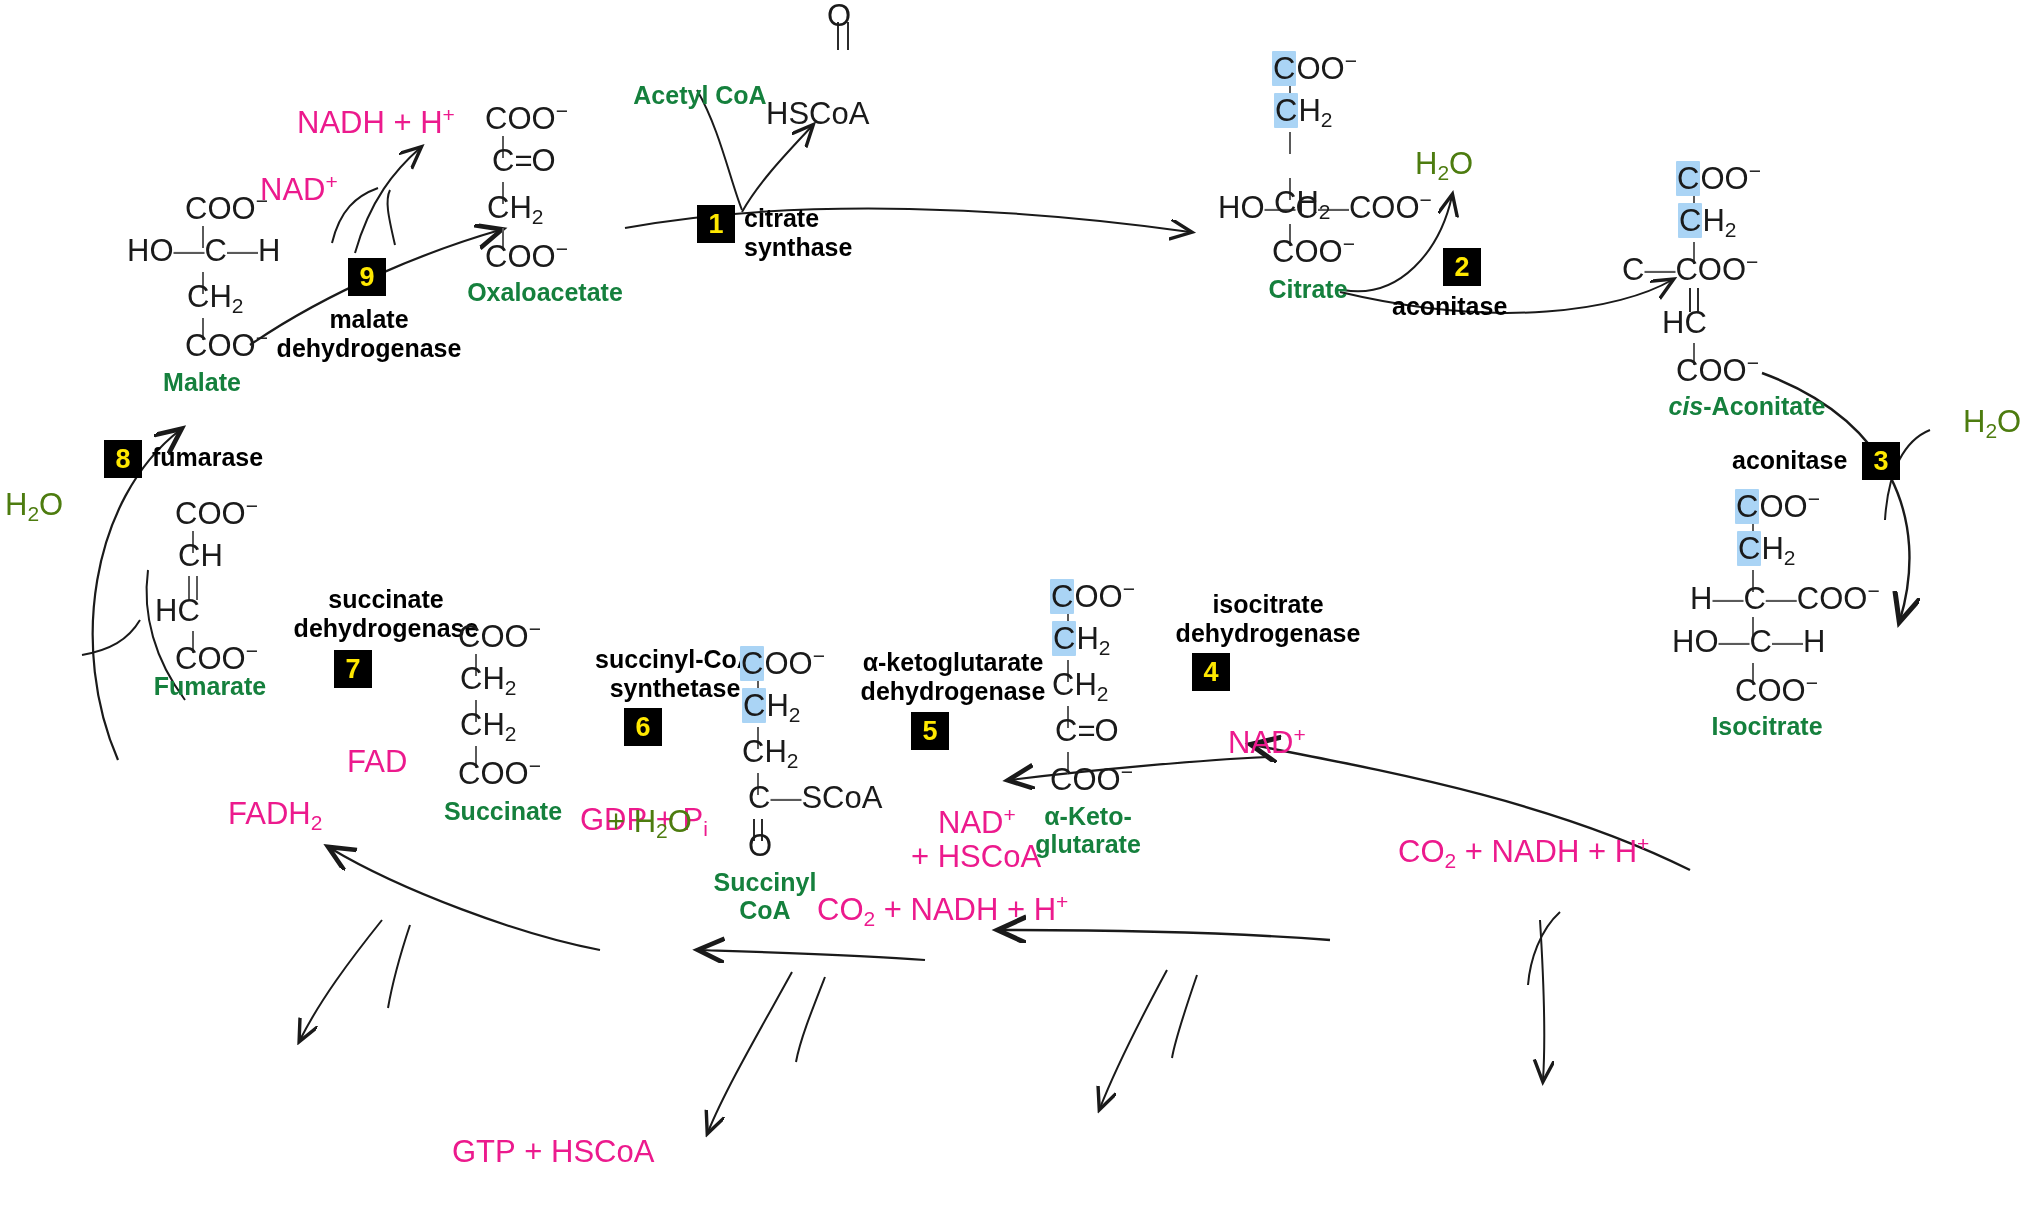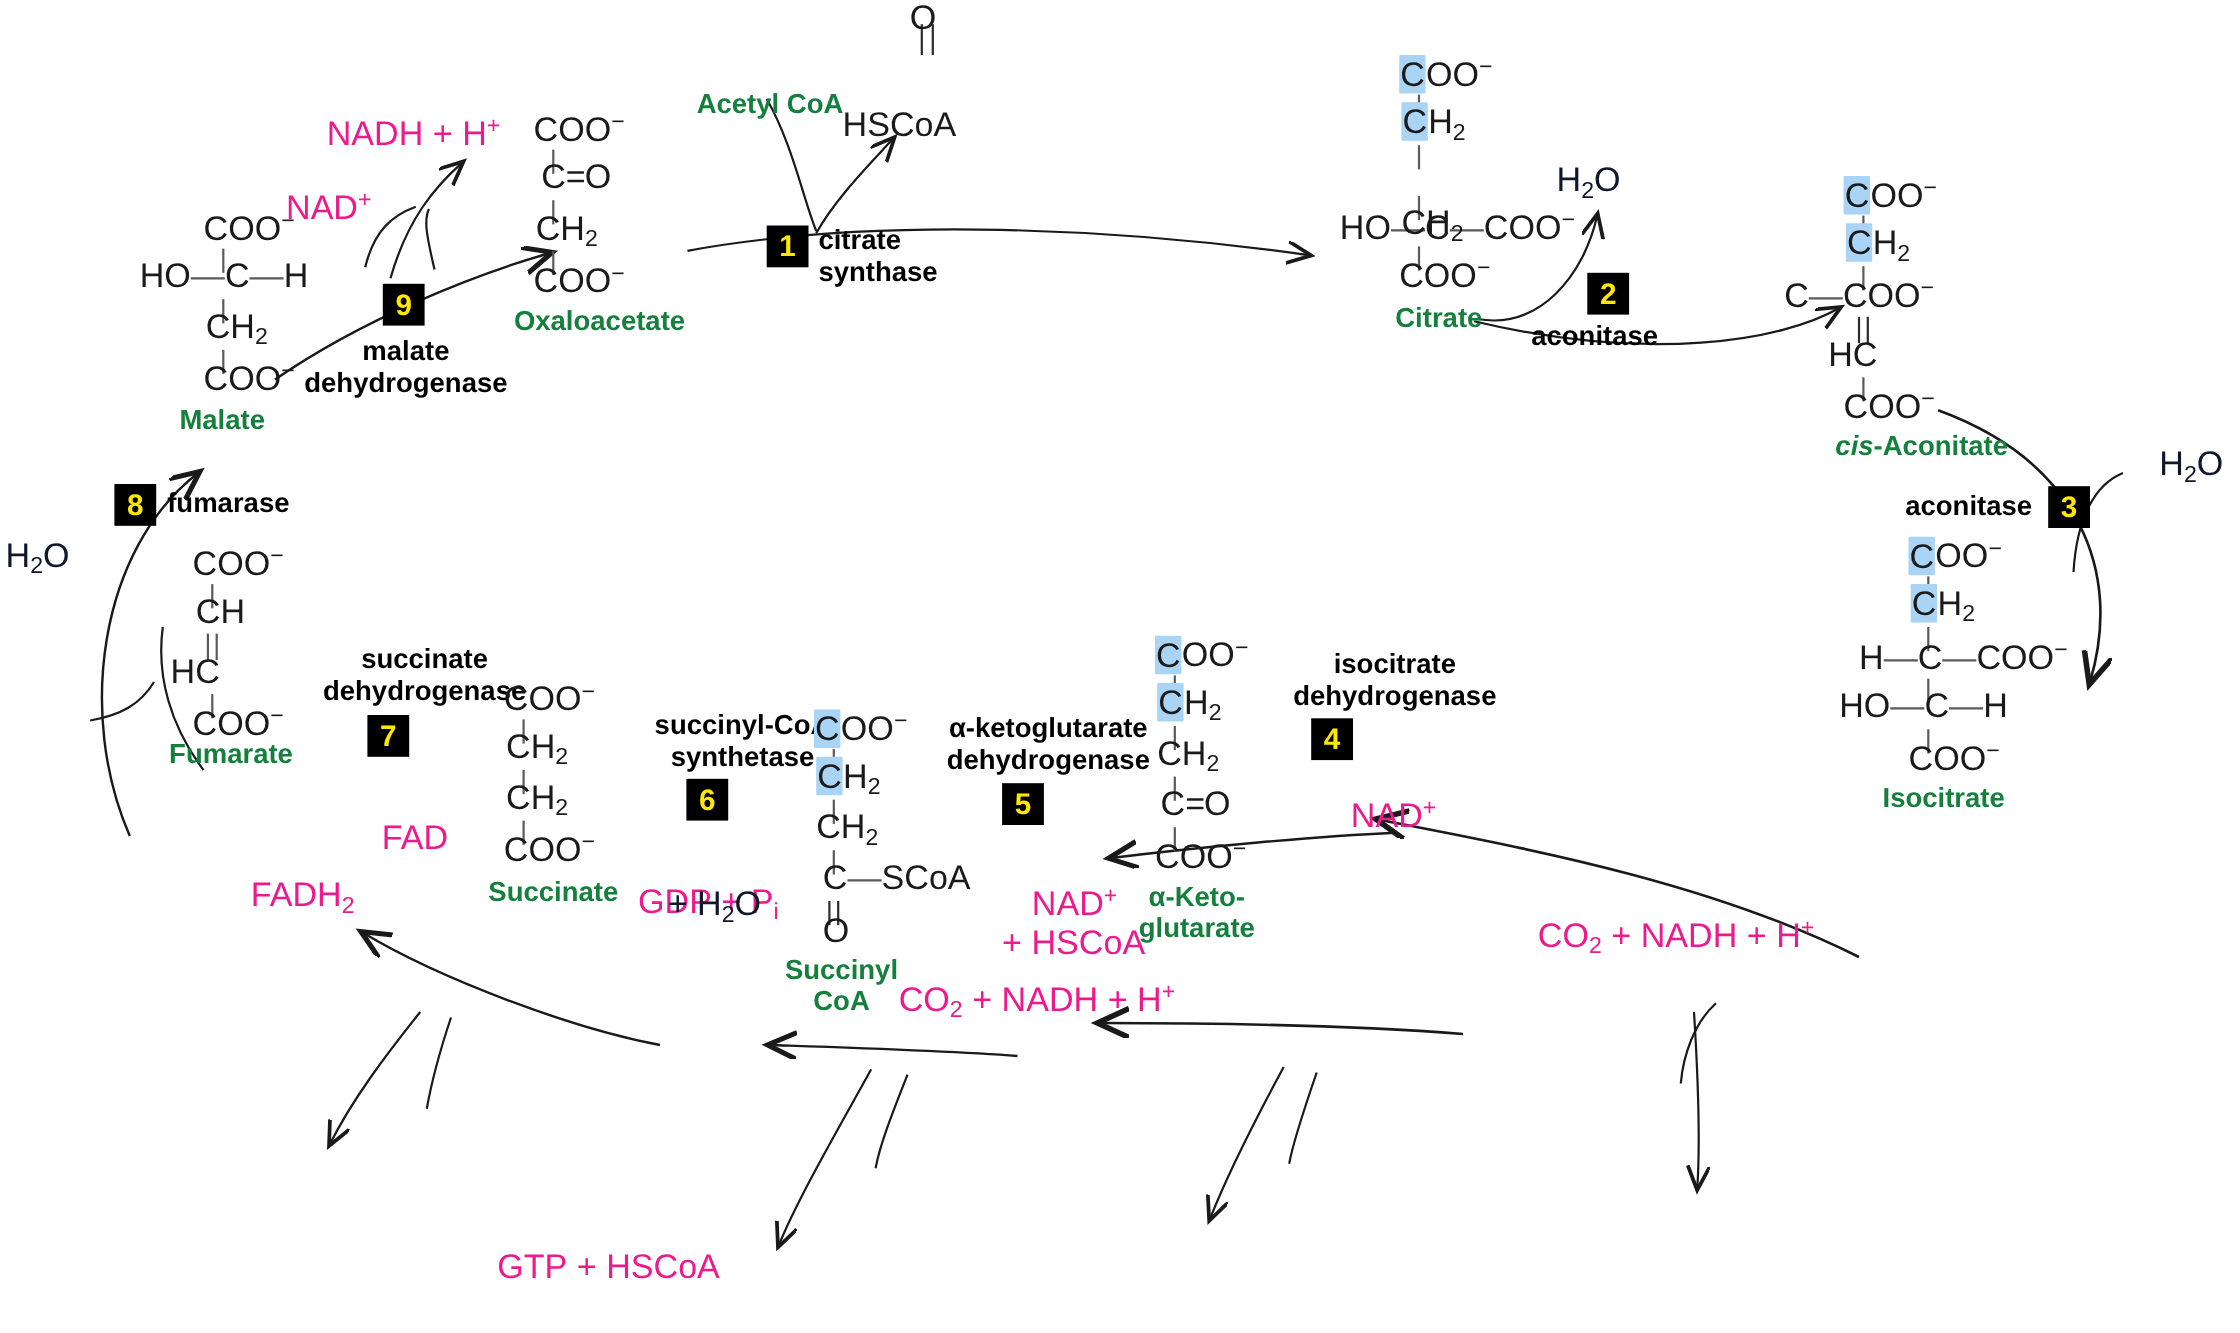--- a/index.html
+++ b/index.html
@@ -58,21 +58,21 @@
   .cof{
     font-size:31px;
     color:#ec1a8d;
     white-space:nowrap;
     line-height:1.1;
     font-weight:400;
   }
   .cof .sub{font-size:21px;vertical-align:-0.28em;}
   .cof .sup{font-size:21px;vertical-align:0.52em;}
   .blk{
-    font-size:31px;color:#0f172a;white-space:nowrap;font-weight:400;
+    font-size:31px;color:#4d7c0f;white-space:nowrap;font-weight:400;
   }
   .blk .sub{font-size:21px;vertical-align:-0.28em;}
   
   .vb{position:absolute;background:#5a5a5a;width:2px;}
   .vb2{position:absolute;background:#2b2b2b;width:2px;}
   svg.ov{position:absolute;left:0;top:0;width:2036px;height:1212px;overflow:visible;pointer-events:none;}
 </style>
 </head>
 <body>
 

